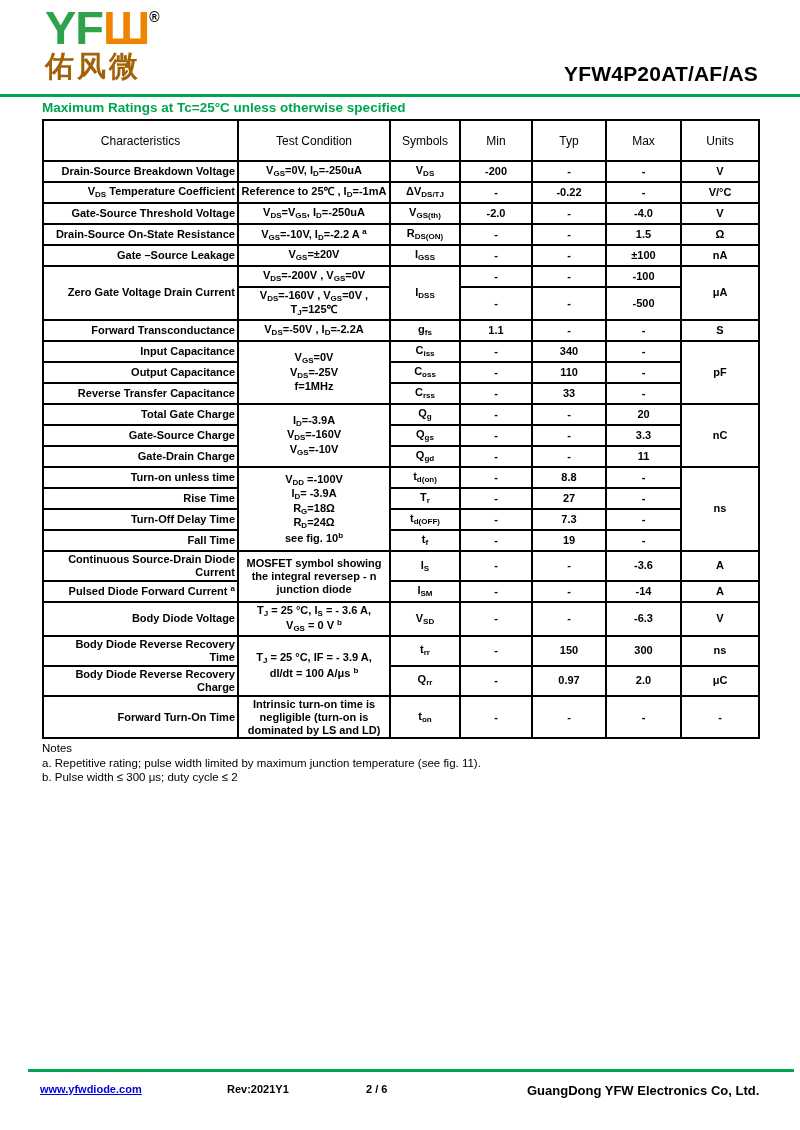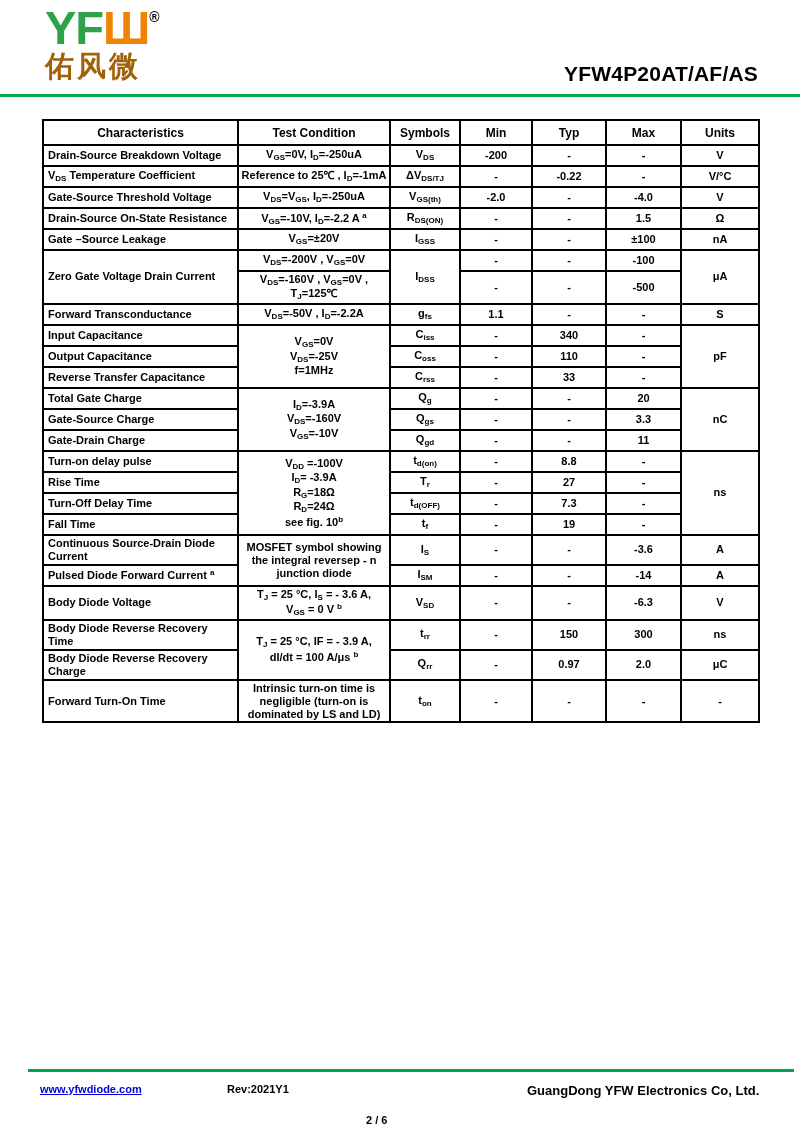--- a/index.html
+++ b/index.html
@@ -16,53 +16,54 @@
   .logo-reg { font-size:14px; font-weight:bold; color:#000; vertical-align:22px; letter-spacing:0; }
   .logo-cn { font-size:29px; font-weight:bold; color:#a16207; letter-spacing:3px; line-height:1.05; }
   .doc-title { position:absolute; right:42px; top:62px; font-size:21px; font-weight:bold; letter-spacing:0.2px; }
   .rule-top { position:absolute; top:94px; left:0; width:800px; height:3px; background:#00A551; }
   .section-heading { position:absolute; top:100px; left:42px; font-size:13.5px; font-weight:bold; color:#00A551; }
   
   .content { position:absolute; top:119px; left:42px; width:716px; }
   table.ratings { border-collapse:collapse; width:716px; table-layout:fixed; }
   table.ratings th, table.ratings td { border:2px solid #000; }
   table.ratings th {
-    height:25px; font-size:12px; font-weight:bold; text-align:center; padding:2px;
+    height:41px; font-size:12px; font-weight:normal; text-align:center; padding:2px;
   }
   table.ratings td {
     height:21px; font-size:11px; font-weight:bold; text-align:center;
     padding:1px 2px; line-height:1.18;
   }
-  table.ratings td.c0 { text-align:left; padding-left:4px; }
+  table.ratings td.c0 { text-align:right; padding-left:4px; }
   sub { font-size:8px; vertical-align:-2px; letter-spacing:0; }
   sup { font-size:8px; vertical-align:4px; }
   
   .notes { margin-top:2px; font-size:11.5px; line-height:1.25; }
   
   .rule-bottom { position:absolute; top:1069px; left:28px; width:766px; height:3px; background:#00A551; }
   .footer-item { position:absolute; top:1083px; font-size:11px; font-weight:bold; white-space:nowrap; }
   .footer-link { left:40px; color:#0000DB; text-decoration:underline; cursor:pointer; }
   .footer-rev { left:227px; }
-  .footer-page { left:366px;margin-top:31px; }
+  .footer-page { left:366px; }
   .footer-company { left:527px; font-size:13px; }
 </style>
 </head>
 <body>
 
 <div class="page">
 
   <div class="logo">
     <div class="logo-main"><span class="logo-yf">YF</span><span class="logo-w">Ш</span><span class="logo-reg">®</span></div>
     <div class="logo-cn">佑风微</div>
   </div>
 
   <div class="doc-title">YFW4P20AT/AF/AS</div>
 
   <div class="rule-top"></div>
 
+  <div class="section-heading">Maximum Ratings at Tc=25°C unless otherwise specified</div>
 
   <div class="content">
     <table class="ratings">
       <colgroup>
         <col style="width:195px">
           <col style="width:152px">
           <col style="width:70px">
         <col style="width:72px">
           <col style="width:74px">
           <col style="width:75px">
@@ -189,21 +190,21 @@
             <td>3.3</td>
           </tr>
           <tr>
             <td class="c0">Gate-Drain Charge</td>
             <td>Q<sub>gd</sub></td>
             <td>-</td>
             <td>-</td>
             <td>11</td>
           </tr>
           <tr>
-            <td class="c0">Turn-on delay pulse</td>
+            <td class="c0">Turn-on unless time</td>
             <td rowspan="4">V<sub>DD</sub> =-100V<br>I<sub>D</sub>= -3.9A<br>R<sub>G</sub>=18Ω<br>R<sub>D</sub>=24Ω<br>see fig. 10<sup>b</sup></td>
             <td>t<sub>d(on)</sub></td>
             <td>-</td>
             <td>8.8</td>
             <td>-</td>
             <td rowspan="4">ns</td>
           </tr>
           <tr>
             <td class="c0">Rise Time</td>
             <td>T<sub>r</sub></td>
@@ -273,20 +274,25 @@
             <td>Intrinsic turn-on time is negligible (turn-on is dominated by LS and LD)</td>
             <td>t<sub>on</sub></td>
             <td>-</td>
             <td>-</td>
             <td>-</td>
             <td>-</td>
           </tr>
         </tbody>
     </table>
 
+    <div class="notes">
+      <div>Notes</div>
+      <div>a. Repetitive rating; pulse width limited by maximum junction temperature (see fig. 11).</div>
+      <div>b. Pulse width ≤ 300 μs; duty cycle ≤ 2</div>
+    </div>
   </div>
 
   <div class="rule-bottom"></div>
   <span class="footer-item footer-link">www.yfwdiode.com</span>
   <span class="footer-item footer-rev">Rev:2021Y1</span>
   <span class="footer-item footer-page">2 / 6</span>
   <span class="footer-item footer-company">GuangDong YFW Electronics Co, Ltd.</span>
 
 </div>
 

